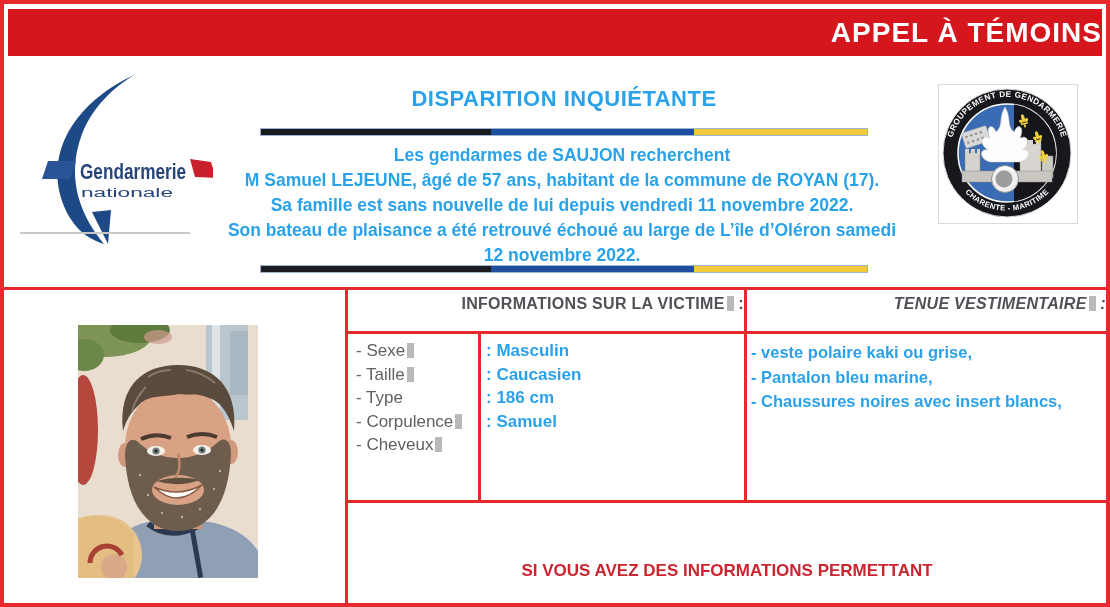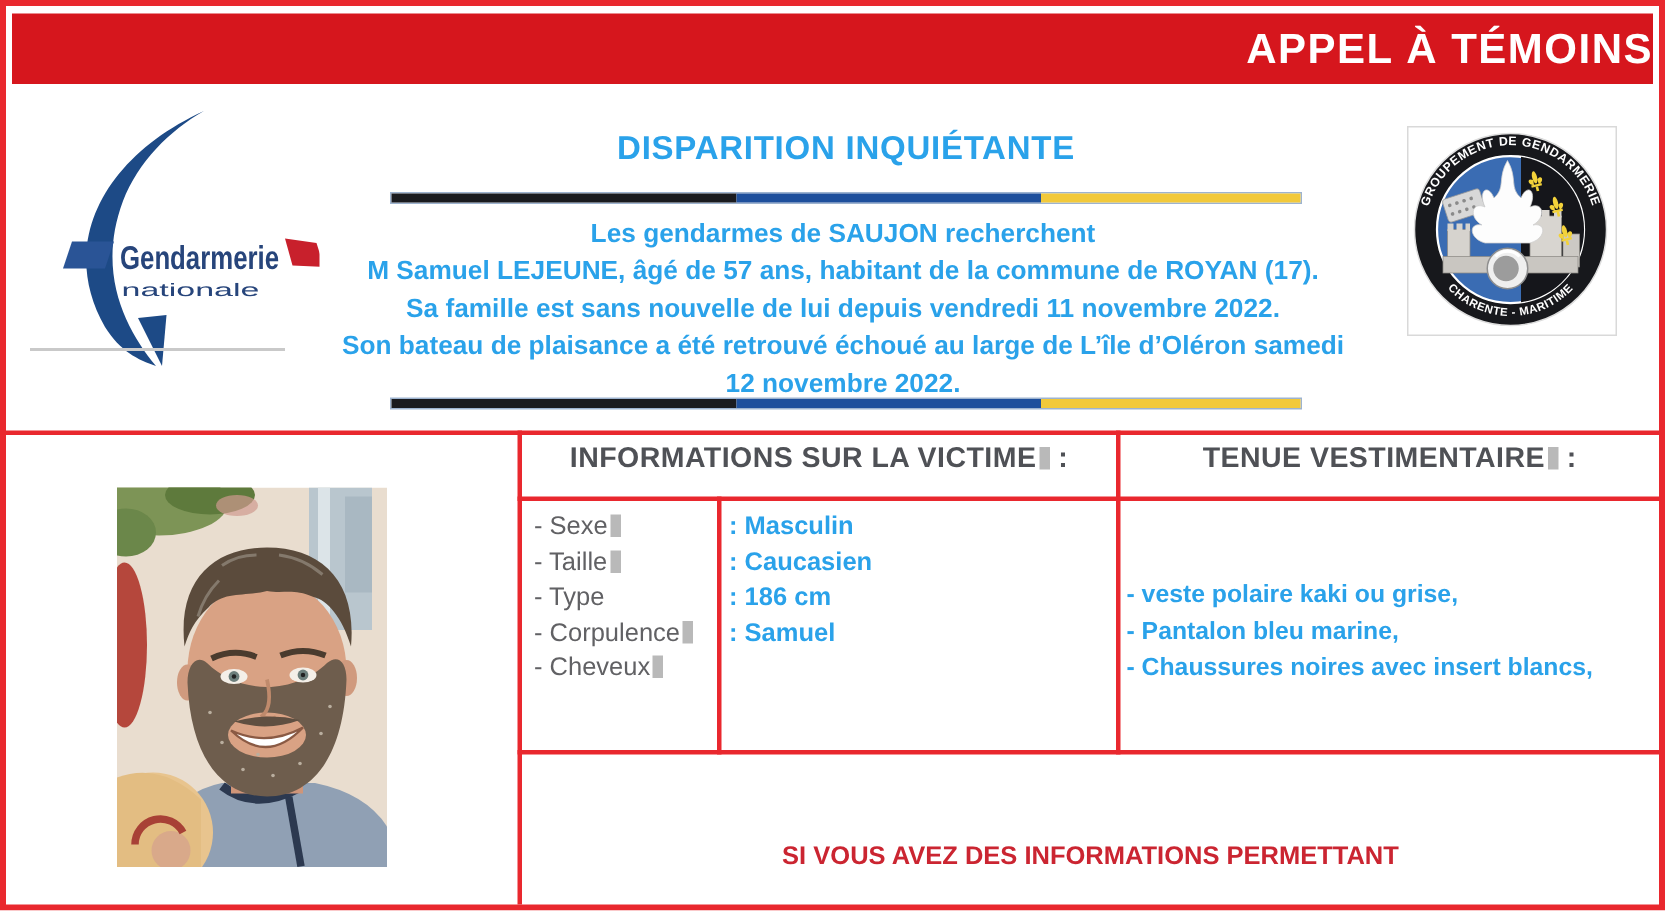--- a/index.html
+++ b/index.html
@@ -26,29 +26,29 @@
 
   
   .rline{position:absolute;background:#e9282e;}
   #hl-1{left:0;top:283px;width:1102px;height:3px;}
   #hl-2{left:341px;top:327px;width:761px;height:3px;}
   #hl-3{left:341px;top:496px;width:761px;height:3px;}
   #vl-1{left:341px;top:283px;width:3px;height:316px;}
   #vl-2{left:474px;top:327px;width:3px;height:172px;}
   #vl-3{left:740px;top:283px;width:3px;height:216px;}
 
-  .cell-header{position:absolute;top:291px;text-align:center;color:#4f5156;font-weight:bold;
-               font-size:19px;letter-spacing:0.3px;}
+  .cell-header{position:absolute;top:291px;text-align:right;color:#4f5156;font-weight:bold;
+               font-size:16px;letter-spacing:0.3px;}
   #victim-header-cell{left:344px;width:396px;}
-  #outfit-header-cell{left:743px;width:359px;}
+  #outfit-header-cell{left:743px;width:359px;font-style:italic;}
   .cursor-block{display:inline-block;width:7px;height:15px;background:#b9b9b9;vertical-align:-2px;margin-left:2px;}
 
   .victim-labels{position:absolute;left:352px;top:335px;width:120px;color:#616164;font-size:17px;line-height:23.5px;}
   .victim-values{position:absolute;left:482px;top:335px;width:255px;color:#2aa2ea;font-weight:bold;font-size:17px;line-height:23.5px;}
-  .outfit-list{position:absolute;left:747px;top:336px;width:352px;color:#2aa2ea;font-weight:bold;font-size:16.5px;line-height:24.5px;margin-top:44px;}
+  .outfit-list{position:absolute;left:747px;top:336px;width:352px;color:#2aa2ea;font-weight:bold;font-size:16.5px;line-height:24.5px;}
 
   .contact{position:absolute;left:344px;top:504px;width:758px;text-align:center;
            color:#cb2531;font-weight:bold;font-size:17px;line-height:25px;white-space:pre-wrap;}
 
   .photo-wrap{position:absolute;left:74px;top:321px;width:180px;height:253px;}
 </style>
 </head>
 <body>
 
 <div class="frame"></div>

